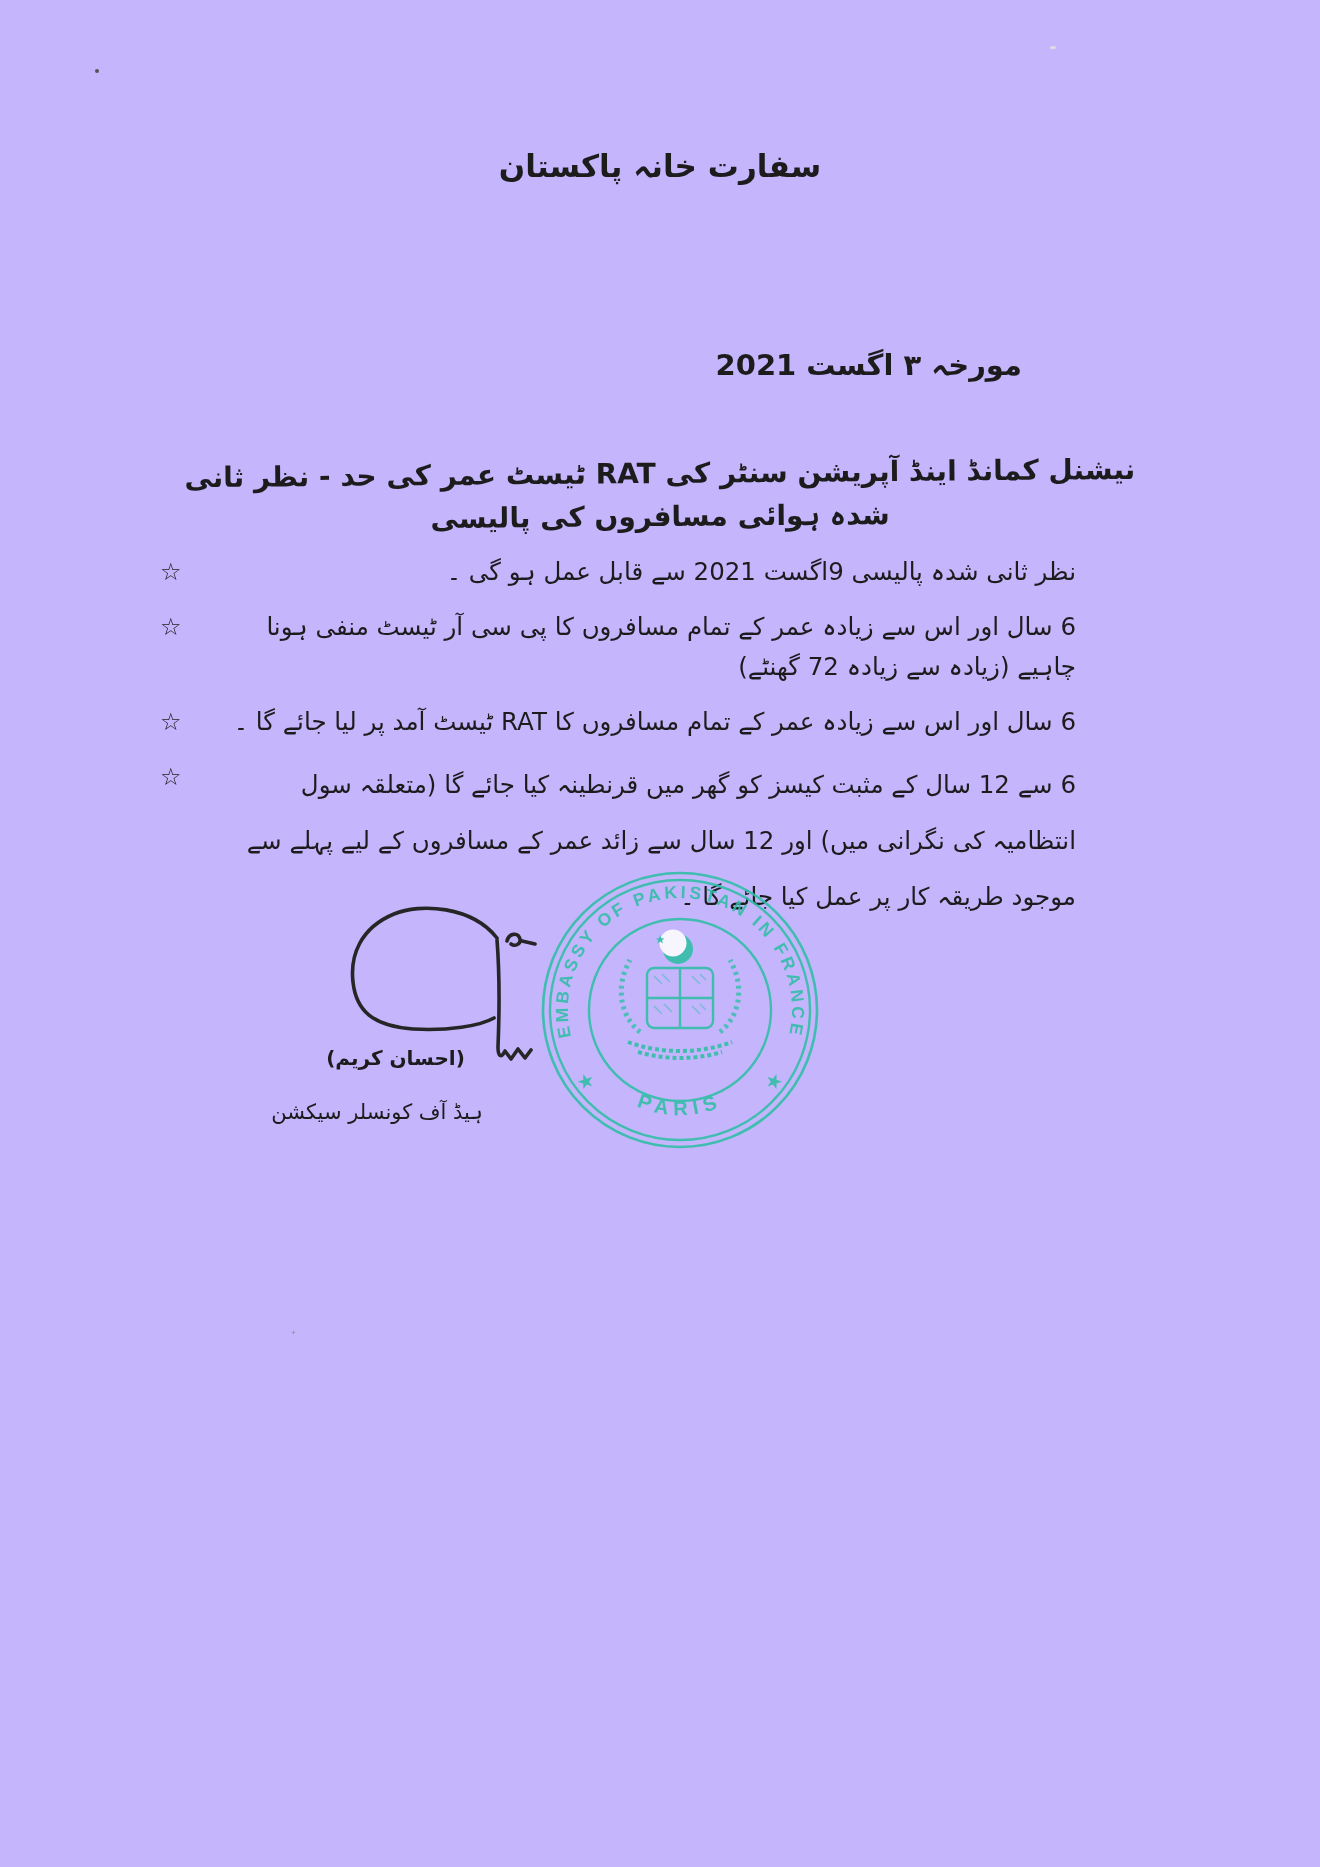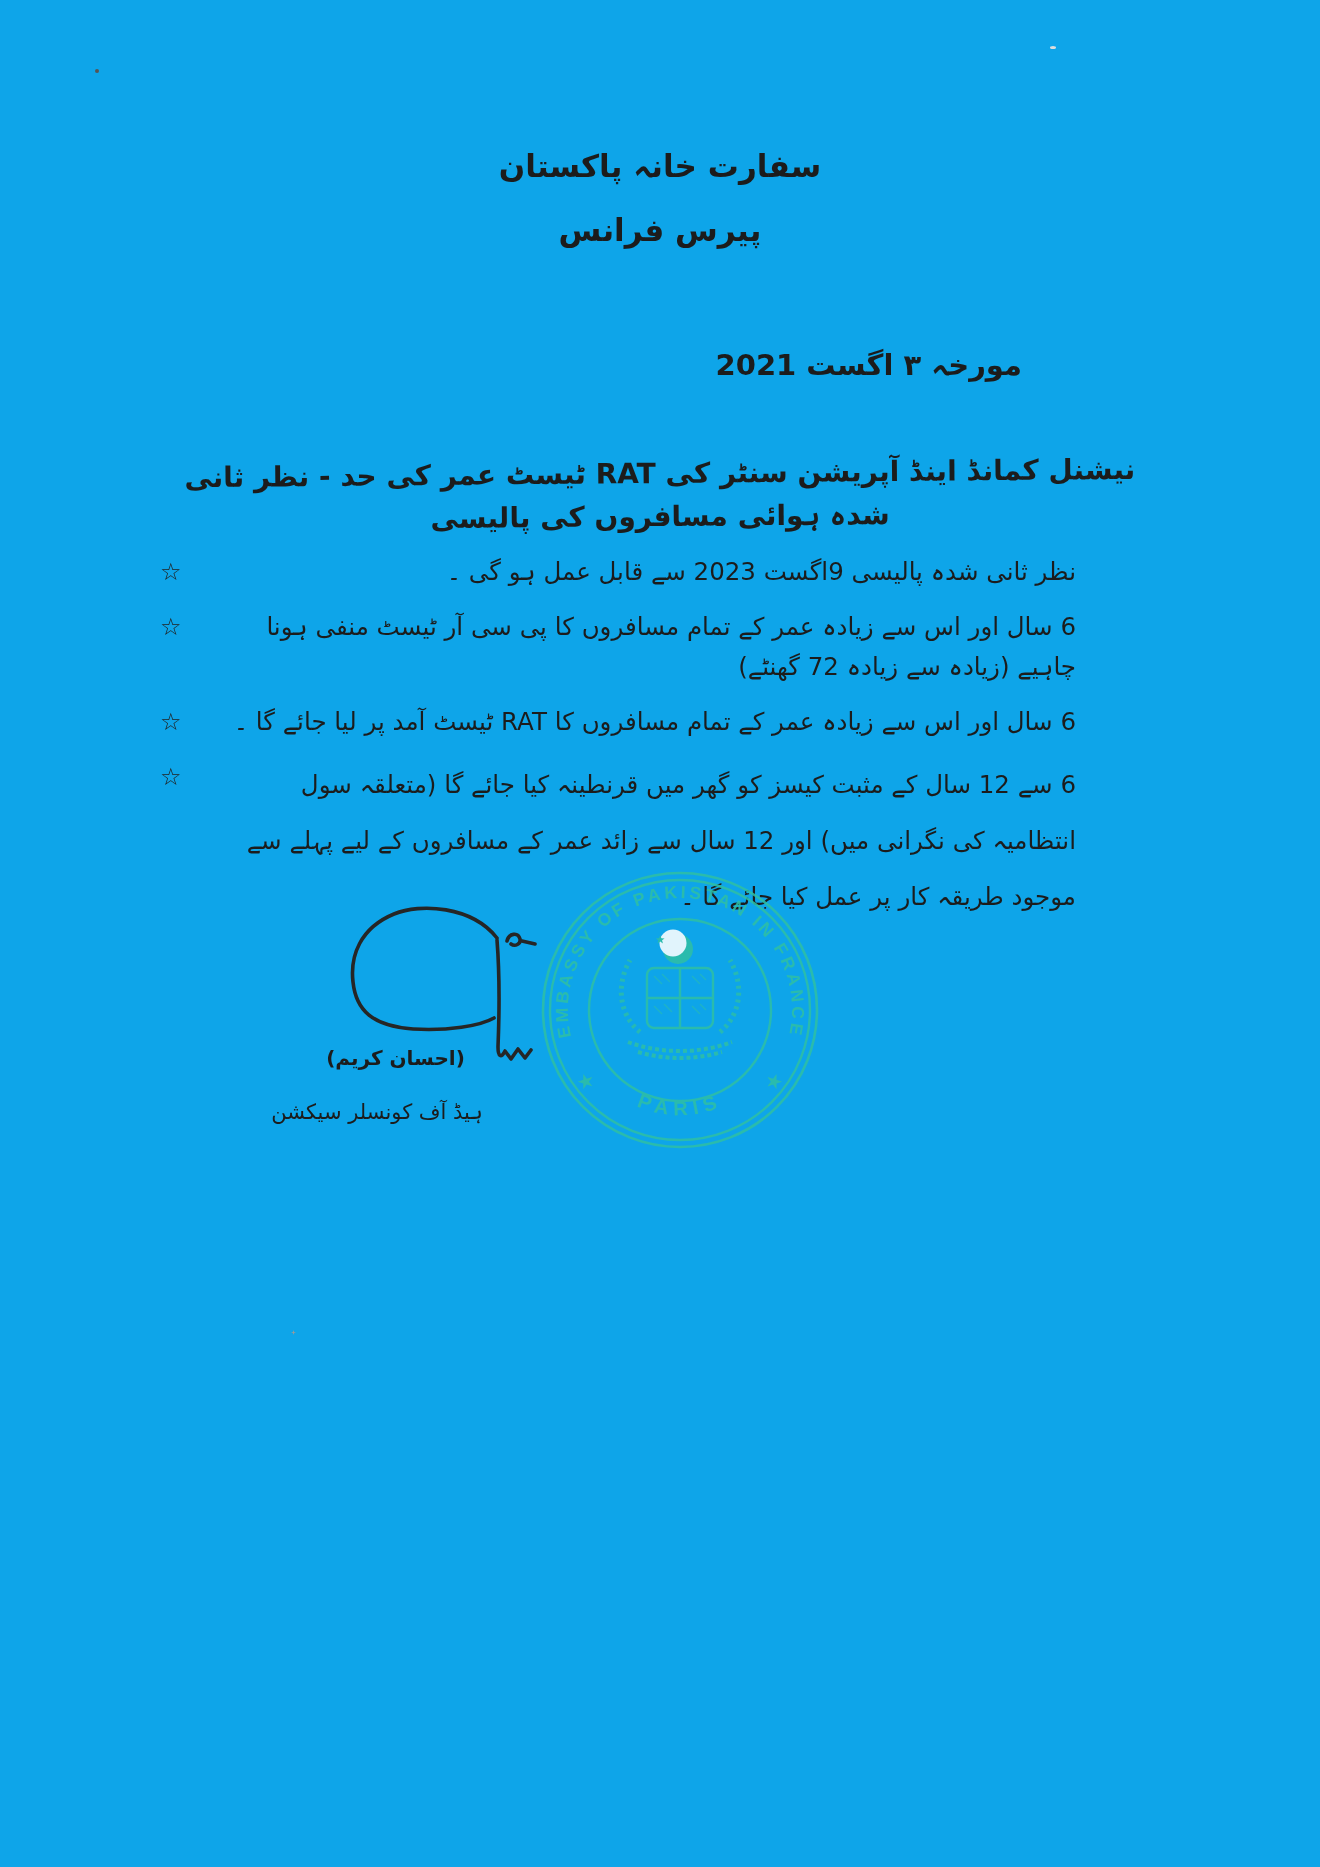--- a/index.html
+++ b/index.html
@@ -3,21 +3,21 @@
 <meta charset="utf-8">
 <style>
   :root{
     --stamp-color:#2ebfa5;
     --ink:#1c1c1c;
   }
   html,body{margin:0;padding:0;background:#ffffff;}
   .page{
     position:relative;
     width:1320px;height:1867px;
-    background:#0ea5e9;
+    background:#c4b5fd;
     overflow:hidden;
     font-family:"DejaVu Sans", sans-serif;
     color:var(--ink);
   }
   .urdu{direction:rtl;unicode-bidi:plaintext;font-family:"DejaVu Sans", sans-serif;}
   .hdr{position:absolute;left:0;width:1320px;text-align:center;font-size:31px;font-weight:600;}
   .hdr1{top:148px;}
   .hdr2{top:212px;}
   .date-line{position:absolute;top:348px;right:298px;font-size:29px;font-weight:bold;}
   .doc-title{
@@ -58,30 +58,29 @@
 </head>
 <body>
 
 <div class="page">
 
   <div class="speck speck-a"></div>
   <div class="speck speck-b"></div>
   <div class="speck speck-c"></div>
 
   <div class="hdr hdr1 urdu">سفارت خانہ پاکستان</div>
-  <div class="hdr hdr2 urdu">پیرس فرانس</div>
 
   <div class="date-line urdu">مورخہ ۳ اگست 2021</div>
 
   <div class="doc-title urdu">نیشنل کمانڈ اینڈ آپریشن سنٹر کی RAT ٹیسٹ عمر کی حد - نظر ثانی شدہ ہوائی مسافروں کی پالیسی</div>
 
   <div class="bullets">
     <div class="bullet-row">
       <span class="bullet-star">☆</span>
-      <div class="bullet-text urdu">نظر ثانی شدہ پالیسی 9اگست 2023 سے قابل عمل ہو گی ۔</div>
+      <div class="bullet-text urdu">نظر ثانی شدہ پالیسی 9اگست 2021 سے قابل عمل ہو گی ۔</div>
     </div>
     <div class="bullet-row">
       <span class="bullet-star">☆</span>
       <div class="bullet-text urdu">6 سال اور اس سے زیادہ عمر کے تمام مسافروں کا پی سی آر ٹیسٹ منفی ہونا چاہیے (زیادہ سے زیادہ 72 گھنٹے)</div>
     </div>
     <div class="bullet-row">
       <span class="bullet-star">☆</span>
       <div class="bullet-text urdu">6 سال اور اس سے زیادہ عمر کے تمام مسافروں کا RAT ٹیسٹ آمد پر لیا جائے گا ۔</div>
     </div>
     <div class="bullet-row wide">

